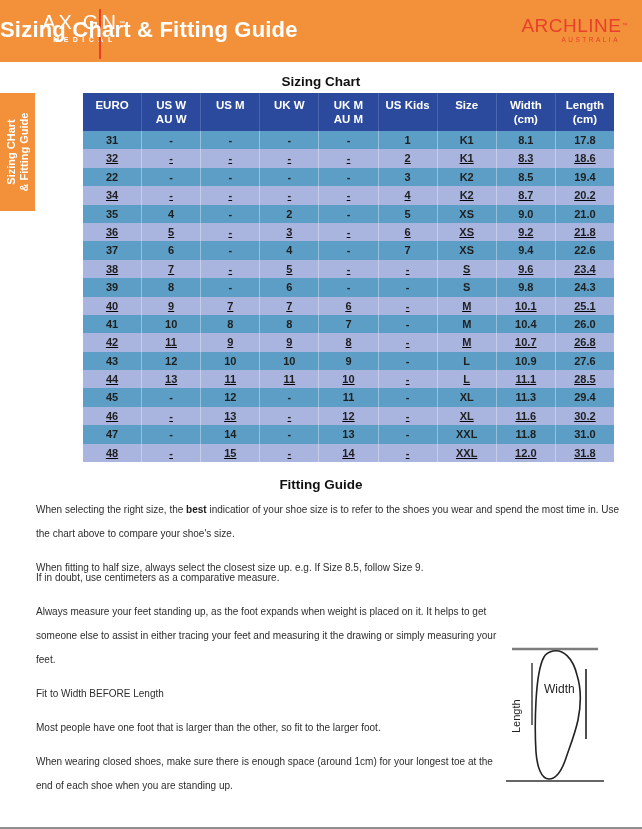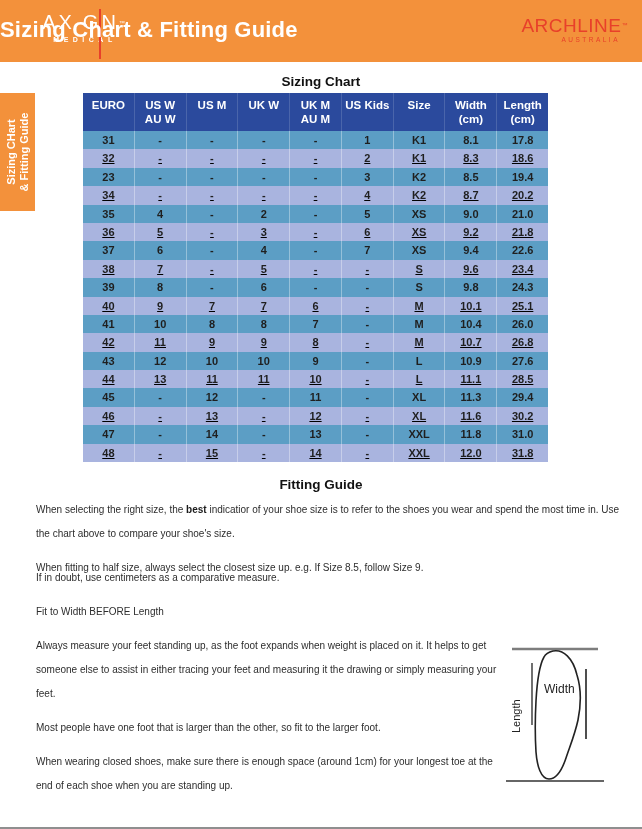--- a/index.html
+++ b/index.html
@@ -32,21 +32,21 @@
     color:#fff;font-weight:bold;font-size:11px;line-height:13px;}
 
   
   .center-heading{position:absolute;left:0;width:642px;text-align:center;
     font-size:13.5px;font-weight:bold;color:#111;}
   #sizing-heading{top:74px;}
   #fitting-heading{top:477px;}
   #measure-heading{top:569px;}
 
   
-  .table{position:absolute;left:83px;top:93px;width:465px;}
+  .table{position:absolute;left:83px;top:93px;width:531px;}
   .thead{display:flex;background:var(--blue);height:38px;}
   .th{flex:1 1 0;color:#fff;font-weight:bold;font-size:11.5px;line-height:14px;
     text-align:center;padding-top:5px;border-left:1px solid rgba(255,255,255,.15);}
   .th:first-child{border-left:none;}
   .tr{display:flex;height:18.4px;}
   .tr.odd{background:var(--teal);align-items:flex-end;}
   .tr.even{background:var(--peri);text-decoration:underline;}
   .td{flex:1 1 0;text-align:center;font-size:11px;font-weight:bold;color:#1f1f1f;
     line-height:18.4px;border-left:1px solid rgba(255,255,255,.35);}
   .td:first-child{border-left:none;}
@@ -146,21 +146,21 @@
           <div class="td">-</div>
           <div class="td">-</div>
           <div class="td">-</div>
           <div class="td">-</div>
           <div class="td">2</div>
           <div class="td">K1</div>
           <div class="td">8.3</div>
           <div class="td">18.6</div>
         </div>
         <div class="tr odd">
-          <div class="td">23</div>
+          <div class="td">22</div>
           <div class="td">-</div>
           <div class="td">-</div>
           <div class="td">-</div>
           <div class="td">-</div>
           <div class="td">3</div>
           <div class="td">K2</div>
           <div class="td">8.5</div>
           <div class="td">19.4</div>
         </div>
         <div class="tr even">
@@ -332,22 +332,22 @@
   </div>
 
   <div id="fitting-heading" class="center-heading">Fitting Guide</div>
   <div id="fitting-paras" class="paras">
       <p><span>When selecting the right size, the </span><b>best</b><span> indicatior of your shoe size is to refer to the shoes you wear and spend the most time in. Use the chart above to compare your shoe's size.</span></p>
       <p><span>When fitting to half size, always select the closest size up. e.g. If Size 8.5, follow Size 9.</span></p>
     </div>
 
   <div id="measure-paras" class="paras">
       <p><span>If in doubt, use centimeters as a comparative measure.</span></p>
+      <p><span>Always measure your feet standing up, as the foot expands when weight is placed on it. It helps to get someone else to assist in either tracing your feet and measuring it the drawing or simply measuring your feet.</span></p>
       <p><span>Fit to Width BEFORE Length</span></p>
-      <p><span>Always measure your feet standing up, as the foot expands when weight is placed on it. It helps to get someone else to assist in either tracing your feet and measuring it the drawing or simply measuring your feet.</span></p>
       <p><span>Most people have one foot that is larger than the other, so fit to the larger foot.</span></p>
       <p><span>When wearing closed shoes, make sure there is enough space (around 1cm) for your longest toe at the end of each shoe when you are standing up.</span></p>
     </div>
 
   <svg class="diagram" viewBox="0 0 145 162">
     <line x1="12" y1="16" x2="98" y2="16" stroke="#7d7d7d" stroke-width="2.5"></line>
     <line x1="6" y1="148" x2="104" y2="148" stroke="#333" stroke-width="1.5"></line>
     <path d="M53,18 C63,16 73,25 77,42 C82,58 81,72 78,87 C75,101 70,113 66,125 C62,137 57,146 49,146 C41,146 37,133 36,119 C35,103 35,86 36,68 C37,50 40,31 44,24 C46,20 49,19 53,18 Z" fill="none" stroke="#222" stroke-width="1.6"></path>
     <line x1="32" y1="30" x2="32" y2="92" stroke="#222" stroke-width="1.3"></line>
     <line x1="86" y1="36" x2="86" y2="106" stroke="#222" stroke-width="1.6"></line>

